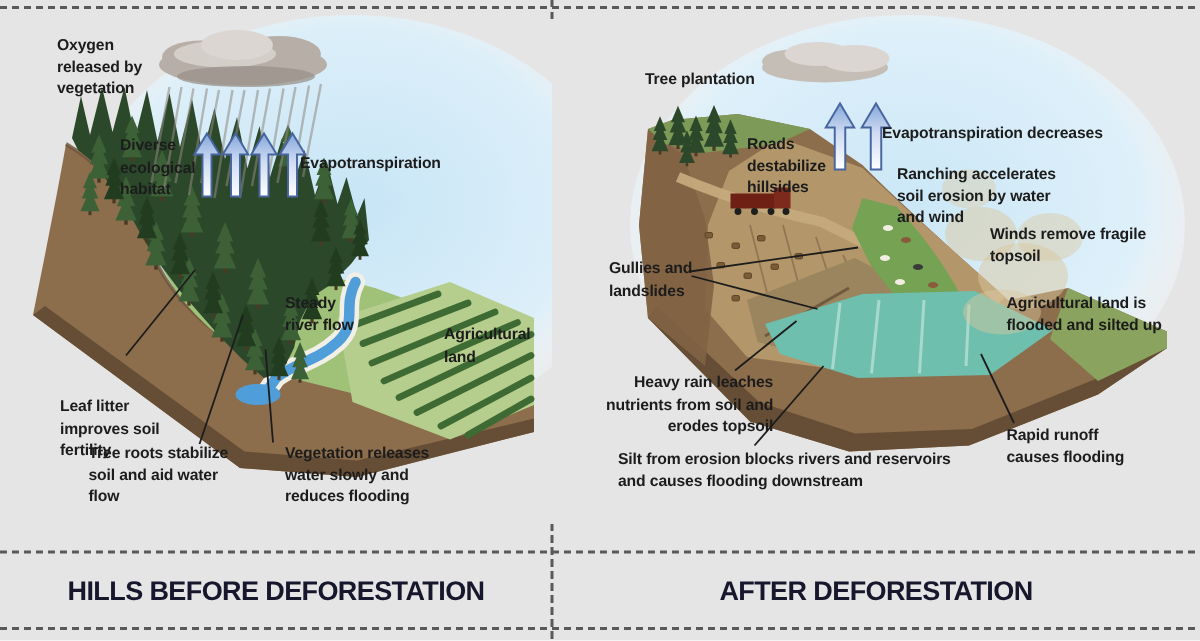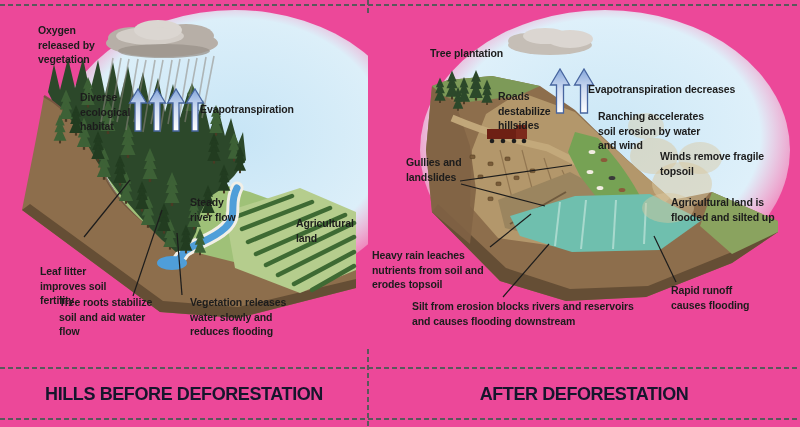--- a/index.html
+++ b/index.html
@@ -5,21 +5,21 @@
   :root{
     --sky:#cfe8f6; --cloud:#b7afa7; --cloud_light:#dbd6d1; --rain:#8f8981;
     --soil:#8d6e4c; --soil_dark:#654e35; --soil_light:#b3976b;
     --forest:#2c482a; --forest_light:#3d6136; --forest_dark:#223c20;
     --grass:#9fc178; --field:#b5cd8d; --crop:#3e6a33;
     --river:#4f9ed9; --flood:#6fbfae;
     --arrow_stroke:#47659f; --truck:#6e2014; --dust:#d9c8a0;
     --line:#1c1c1c; --label_text:#1c1c1c; --caption_text:#16162c; --border:#59595b;
   }
   html,body{margin:0;padding:0;background:#fff;}
-  .page{position:relative;width:800px;height:427px;background:#ec4899;overflow:hidden;
+  .page{position:relative;width:800px;height:427px;background:#e5e5e5;overflow:hidden;
         font-family:"Liberation Sans","DejaVu Sans",sans-serif;}
   .hdash{position:absolute;left:0;right:0;height:2px;
          background:repeating-linear-gradient(90deg,var(--border) 0 5px,transparent 5px 8px);}
   .vdash{position:absolute;width:2px;
          background:repeating-linear-gradient(180deg,var(--border) 0 5px,transparent 5px 8px);}
   .illus{position:absolute;top:8px;height:352px;}
   .lbl{position:absolute;white-space:pre-line;font-weight:700;font-size:10.5px;
        line-height:14.5px;color:var(--label_text);letter-spacing:-0.1px;z-index:5;}
   .caption-band{position:absolute;left:0;top:369px;width:800px;height:50px;display:flex;z-index:4;}
   .caption-cell{display:flex;align-items:center;justify-content:center;height:100%;}
@@ -337,25 +337,25 @@
   <div class="lbl" style="left:430px;top:46px;">Tree plantation</div>
   <div class="lbl" style="left:498px;top:89px;">Roads
 destabilize
 hillsides</div>
   <div class="lbl" style="left:588px;top:82px;">Evapotranspiration decreases</div>
   <div class="lbl" style="left:598px;top:109px;">Ranching accelerates
 soil erosion by water
 and wind</div>
   <div class="lbl" style="left:660px;top:149px;">Winds remove fragile
 topsoil</div>
-  <div class="lbl" style="left:406px;top:155px;">Gullies and
+  <div class="lbl" style="left:406px;top:172px;">Gullies and
 landslides</div>
   <div class="lbl" style="left:671px;top:195px;">Agricultural land is
 flooded and silted up</div>
-  <div class="lbl" style="left:372px;top:248px;">Heavy rain leaches
+  <div class="lbl" style="left:404px;top:248px;text-align:right;">Heavy rain leaches
 nutrients from soil and
 erodes topsoil</div>
   <div class="lbl" style="left:412px;top:299px;">Silt from erosion blocks rivers and reservoirs
 and causes flooding downstream</div>
   <div class="lbl" style="left:671px;top:283px;">Rapid runoff
 causes flooding</div>
 
   <div class="caption-band">
     <div class="caption-cell cell-left">
       <span class="caption">HILLS BEFORE DEFORESTATION</span>

